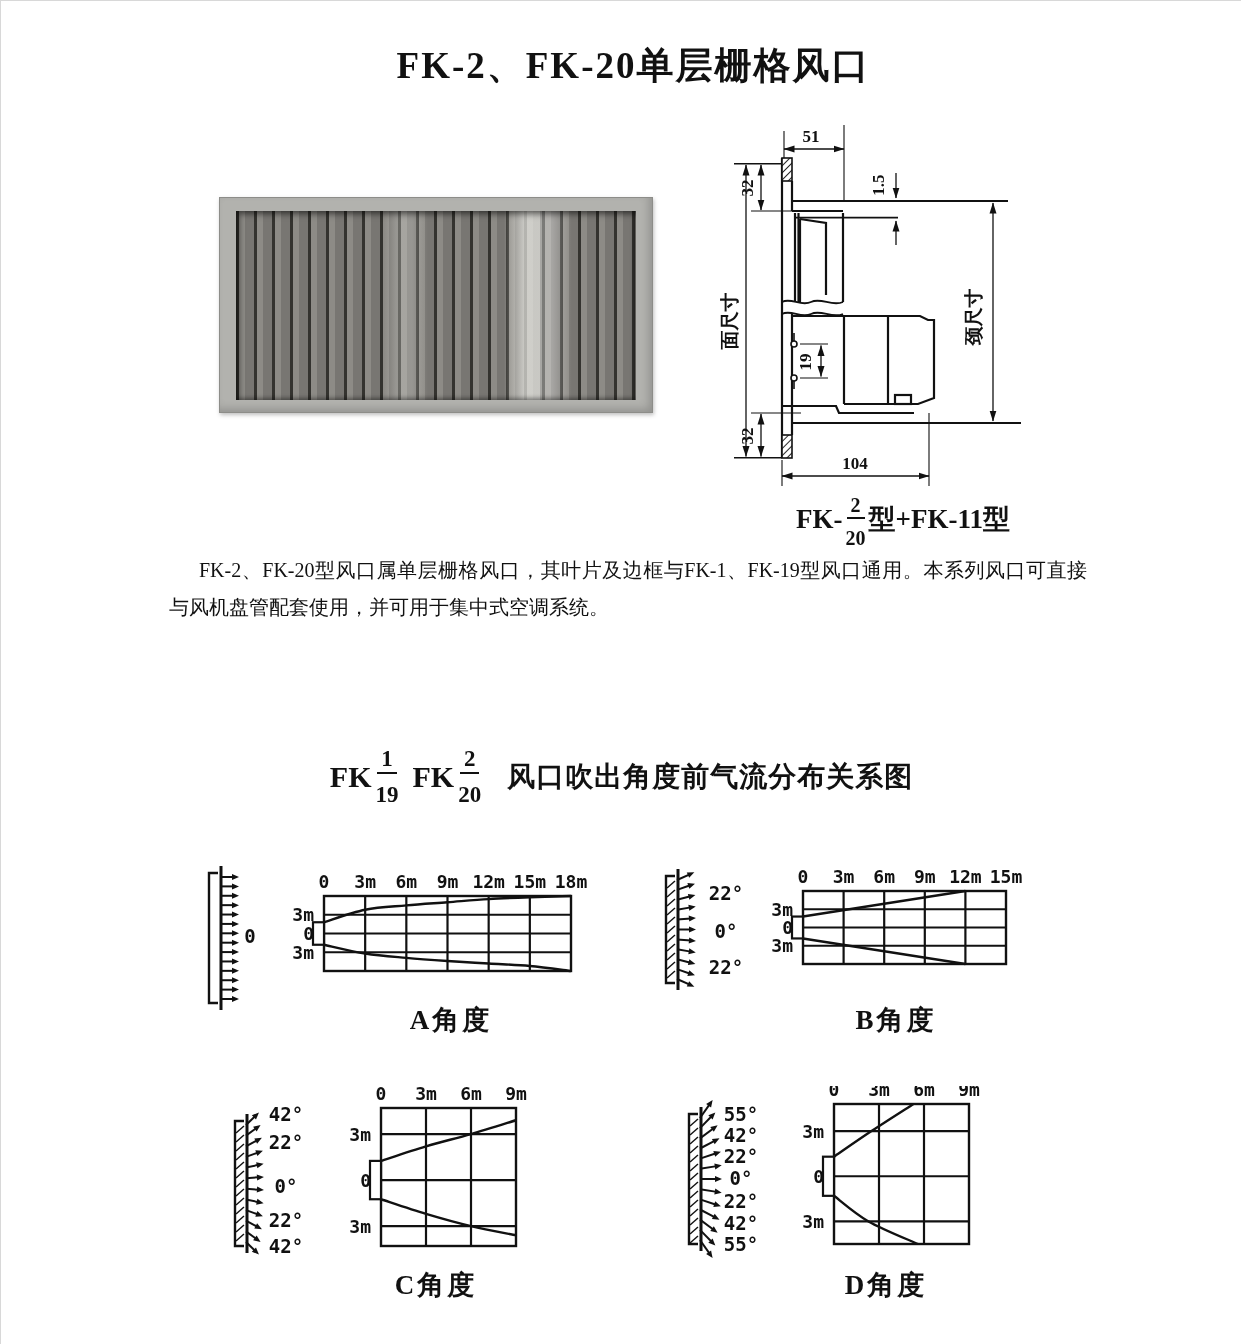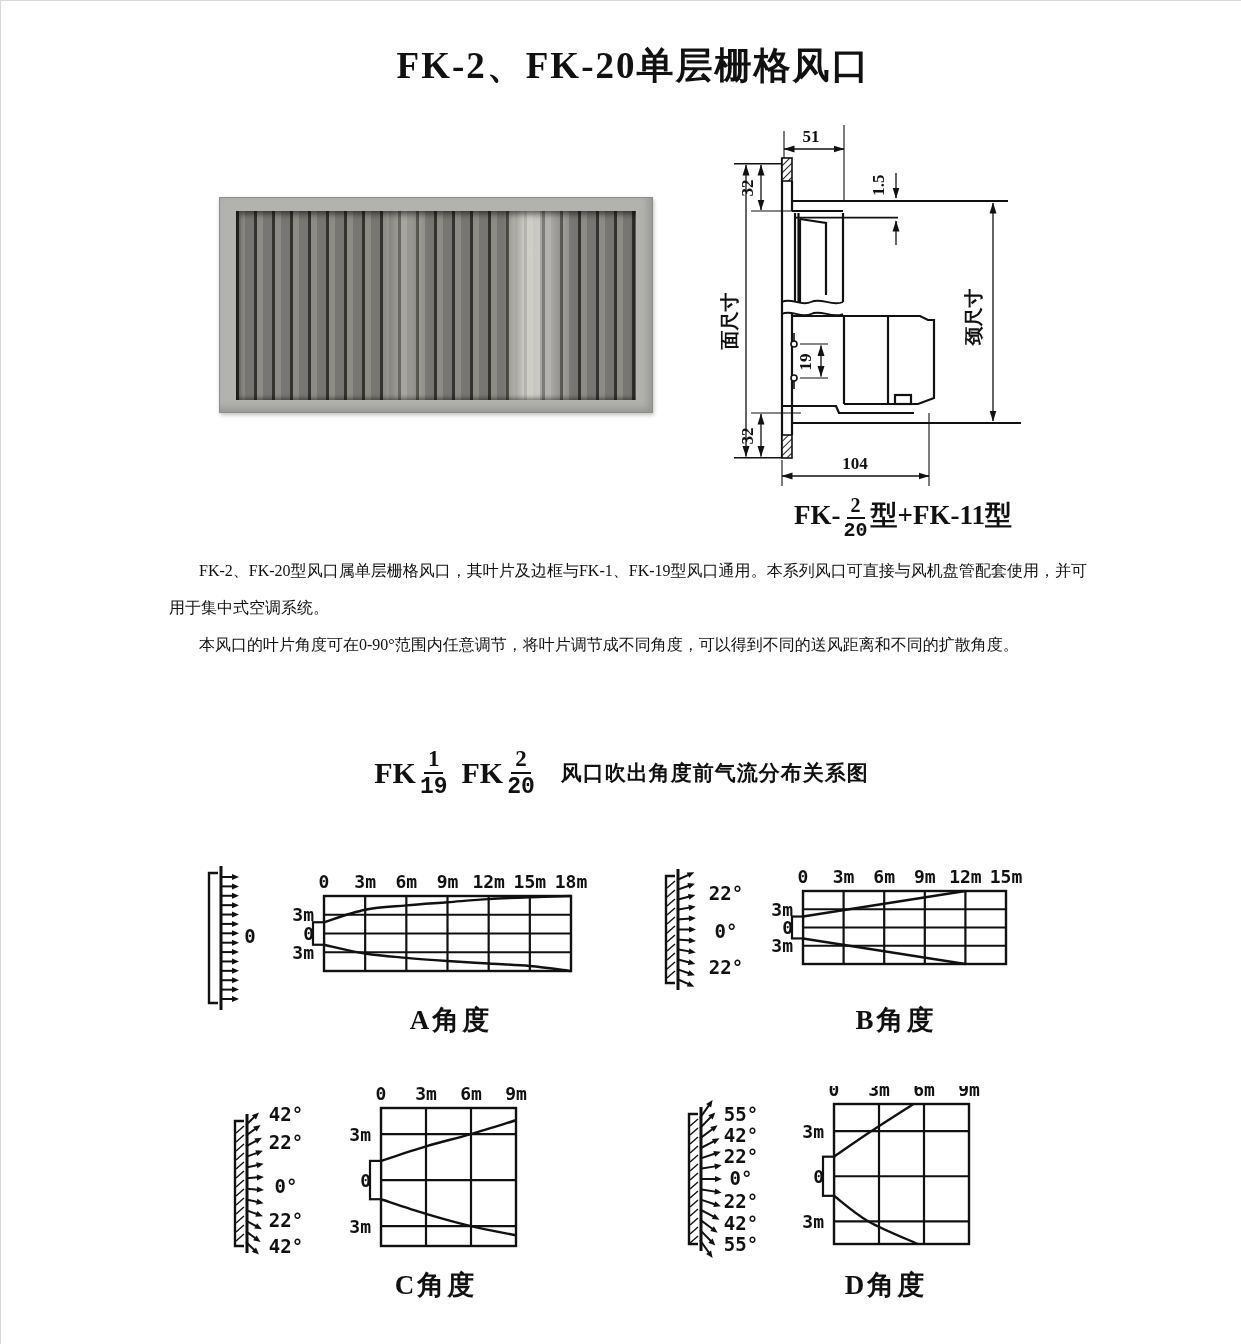--- a/index.html
+++ b/index.html
@@ -19,32 +19,32 @@
            repeating-linear-gradient(90deg,#34332f 0 3px,#8d8b86 3px 9px,#787672 9px 18px);
          box-shadow:inset 3px 3px 6px rgba(0,0,0,.55), inset -2px -2px 4px rgba(0,0,0,.35);}
   
   .drawing{position:absolute;left:715px;top:110px;}
   .drawing path,.drawing line,.drawing rect{vector-effect:none;}
   .dt{font-family:"Liberation Serif","DejaVu Serif",serif;font-weight:bold;font-size:17px;}
   .dl{font-family:"Liberation Serif","DejaVu Serif",serif;font-weight:bold;font-size:19px;}
   .drawcap{position:absolute;left:732px;top:494px;width:340px;text-align:center;
            font-size:27px;font-weight:bold;}
   
-  .body-text{position:absolute;left:168px;top:551px;width:918px;font-size:16px;line-height:37px;
+  .body-text{position:absolute;left:168px;top:551px;width:918px;font-size:20px;line-height:37px;
              text-align:justify;}
   .body-text p{margin:0;text-indent:30px;}
   
   .subtitle{position:absolute;left:0;top:746px;width:1241px;display:flex;justify-content:center;
             align-items:center;font-weight:bold;}
   .subtitle .fk{font-size:30px;}
-  .subtitle .rest{font-size:21px;margin-left:12px;letter-spacing:1px;}
+  .subtitle .rest{font-size:28px;margin-left:12px;letter-spacing:1px;}
   .frac{display:inline-flex;flex-direction:column;align-items:center;line-height:1.05;
         vertical-align:middle;margin:0 14px 0 4px;font-size:23px;font-weight:bold;}
   .frac .num{border-bottom:2.5px solid #111;padding:0 4px 1px;}
-  .frac .den{padding-top:1px;font-family:Liberation Mono, monospace;}
+  .frac .den{padding-top:9px;}
   .drawcap .frac{font-size:20px;margin:0 3px;}
   
   .flow{position:absolute;}
   .tick{font-family:"DejaVu Sans Mono","Liberation Mono",monospace;font-weight:bold;font-size:18px;fill:#111;}
   .ang{font-family:"DejaVu Sans Mono","Liberation Mono",monospace;font-weight:bold;font-size:19px;fill:#111;}
   .flowcap{font-family:"Liberation Serif","DejaVu Serif",serif;font-weight:600;font-size:27px;fill:#111;letter-spacing:3px;}
 </style>
 </head>
 <body>
 
@@ -123,21 +123,20 @@
 
   <div class="drawcap">
     <span>FK-</span><span class="frac">
         <span class="num">2</span>
         <span class="den">20</span>
       </span><span>型+FK-11型</span>
   </div>
 
   <div class="body-text">
     <p>FK-2、FK-20型风口属单层栅格风口，其叶片及边框与FK-1、FK-19型风口通用。本系列风口可直接与风机盘管配套使用，并可用于集中式空调系统。</p>
-    <p>本风口的叶片角度可在0-90°范围内任意调节，将叶片调节成不同角度，可以得到不同的送风距离和不同的扩散角度。</p>
   </div>
 
   <div class="subtitle">
     <span class="fk">FK</span>
       <span class="frac">
         <span class="num">1</span>
         <span class="den">19</span>
       </span>
       <span class="fk">FK</span>
       <span class="frac">

